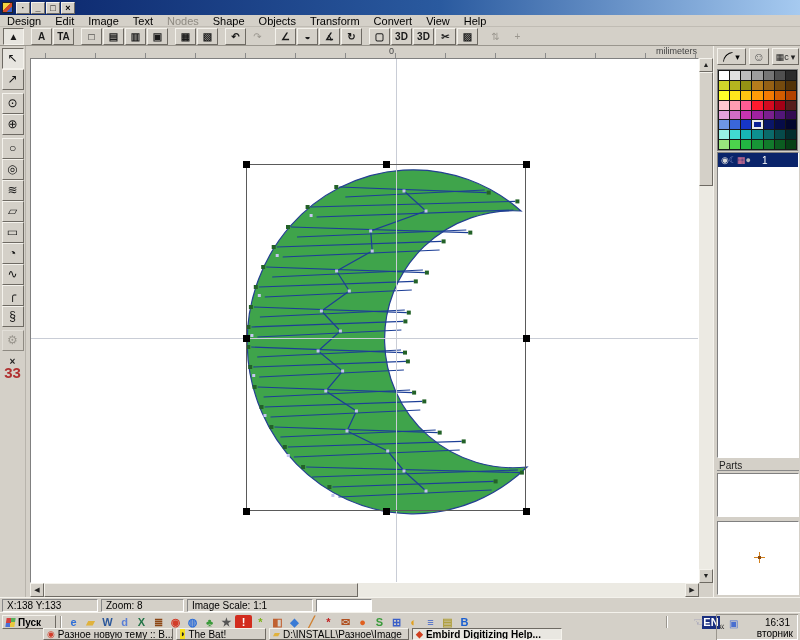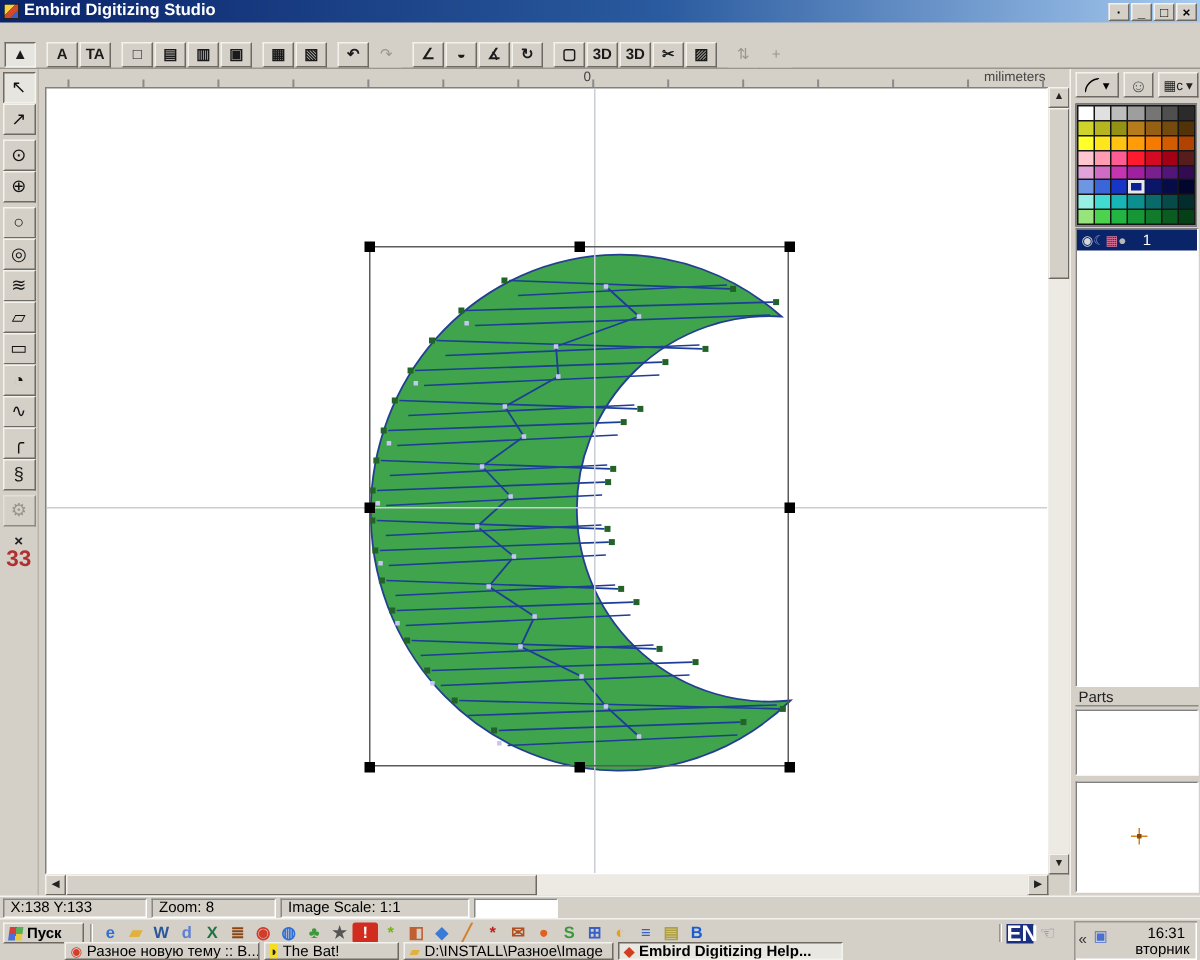--- a/index.html
+++ b/index.html
@@ -129,46 +129,58 @@
     border-left:1px solid #9a968e; border-right:1px solid #fff; }
   #ql-sep { left:60px; } #tray-sep { left:666px; }
   #quicklaunch { position:absolute; left:65px; top:1px; height:15px; display:flex; align-items:center; }
   .ql { width:17px; height:14px; text-align:center; font-size:11px; font-weight:bold; line-height:14px;
     border-radius:2px; overflow:hidden; }
   #taskrow { position:absolute; left:43px; top:15px; height:13px; display:flex; gap:3px; }
   .taskbtn { height:12px; background:#d4d0c8; border:1px solid; border-color:#f4f2ec #6e6a63 #6e6a63 #f4f2ec;
     display:flex; align-items:center; gap:3px; padding:0 3px; font-size:10px; white-space:nowrap; overflow:hidden; }
   .taskactive { border-color:#6e6a63 #f4f2ec #f4f2ec #6e6a63; background:#e9e7e1; font-weight:bold; }
   .task-ic { font-size:9px; line-height:10px; flex:0 0 auto; }
-  #lang-box { position:absolute; left:671px; top:3px; width:18px; height:13px; background:#1a2f80;
-    color:#fff; font-size:15px; font-weight:bold; text-align:center; line-height:13px; }
+  #lang-box { position:absolute; left:702px; top:3px; width:18px; height:13px; background:#1a2f80;
+    color:#fff; font-size:11px; font-weight:bold; text-align:center; line-height:13px; }
   #hand-icon { position:absolute; left:693px; top:2px; font-size:12px; color:#8a8ab0; }
   #traybox { position:absolute; left:716px; top:1px; width:82px; height:26px;
     border-left:1px solid #9a968e; border-top:1px solid #9a968e; box-shadow:inset -1px -1px 0 #fff; }
   #tray-chevron { position:absolute; left:2px; top:6px; font-size:10px; color:#333; }
   #tray-app-icon { position:absolute; left:12px; top:3px; font-size:10px; color:#4a6fd0; }
   #tray-time { position:absolute; right:8px; top:2px; font-size:10px; }
   #tray-day { position:absolute; right:5px; bottom:1px; font-size:10px; }
 </style>
 </head>
 <body>
 
 <div id="app">
 
   <div id="titlebar">
     <span id="app-icon"></span>
-    <span id="window-title">Embird Digitizing Studio</span>
     <span id="winbtns">
         <span class="wbtn">·</span>
         <span class="wbtn">_</span>
         <span class="wbtn">□</span>
         <span class="wbtn">×</span>
       </span>
   </div>
 
+  <div id="menubar">
+      <span class="mitem">Design</span>
+      <span class="mitem">Edit</span>
+      <span class="mitem">Image</span>
+      <span class="mitem">Text</span>
+      <span class="mitem mdis">Nodes</span>
+      <span class="mitem">Shape</span>
+      <span class="mitem">Objects</span>
+      <span class="mitem">Transform</span>
+      <span class="mitem">Convert</span>
+      <span class="mitem">View</span>
+      <span class="mitem">Help</span>
+    </div>
 
   <div id="toolbar">
       <span class="tbtn tpressed">▲</span>
       <span class="tbtn" style="margin-left: 6px;">A</span>
       <span class="tbtn">TA</span>
       <span class="tbtn" style="margin-left: 6px;">□</span>
       <span class="tbtn">▤</span>
       <span class="tbtn">▥</span>
       <span class="tbtn">▣</span>
       <span class="tbtn" style="margin-left: 6px;">▦</span>

